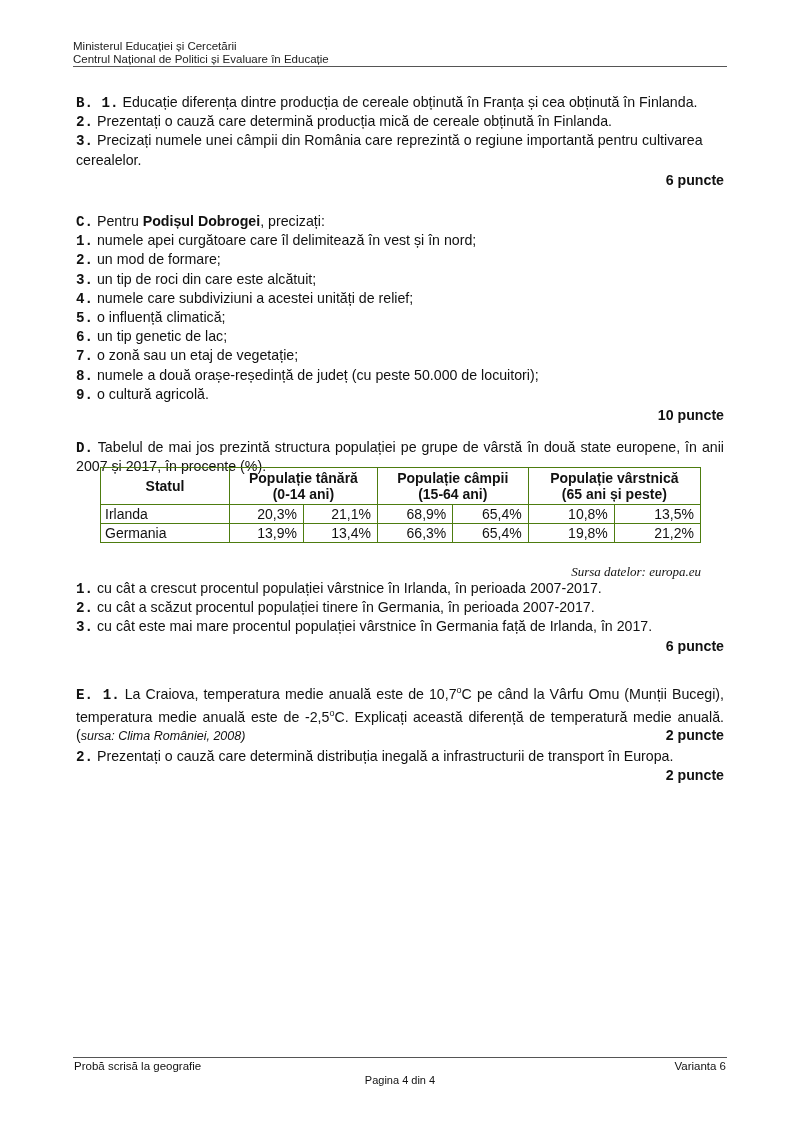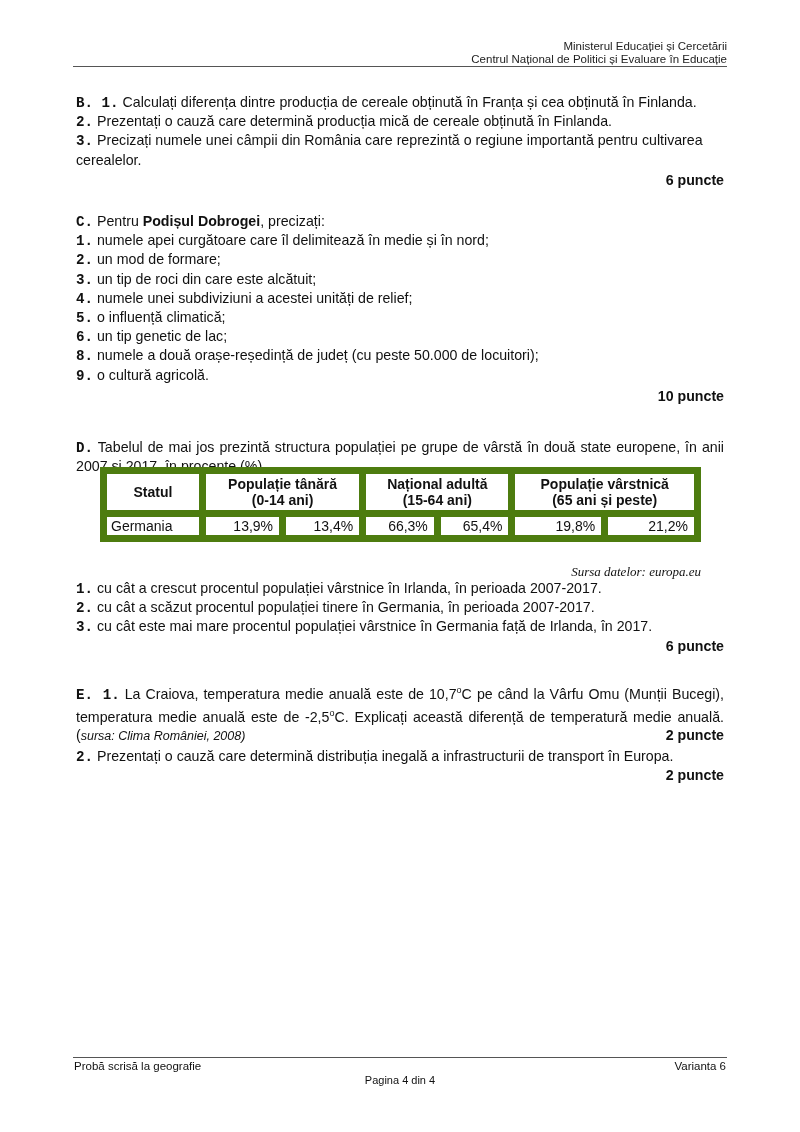--- a/index.html
+++ b/index.html
@@ -1,30 +1,30 @@
 <!DOCTYPE html>
 <html><head>
 <meta charset="utf-8">
 <style>
   html, body { margin: 0; padding: 0; background: #ffffff; }
   body { width: 800px; height: 1132px; position: relative; overflow: hidden;
          font-family: "Liberation Sans", sans-serif; color: #111; font-size: 14.2px; }
-  .header { position: absolute; left: 73px; width: 654px; top: 40px; text-align: right;
+  .header { position: absolute; left: 73px; width: 654px; top: 40px; text-align: left;
             font-size: 11.5px; line-height: 13px; color: #222; }
   .header-rule { position: absolute; left: 73px; width: 654px; top: 66px; height: 0;
                  border-top: 1px solid #555; }
   .block { position: absolute; left: 76px; width: 648px; line-height: 18.2px; }
   .block p { margin: 0; }
   .num { font-weight: bold; font-family: Liberation Mono, monospace; }
   .pts { text-align: right; font-weight: bold; }
   .justify { text-align: justify; }
   .pts-inline { float: right; font-weight: bold; }
   table.pop { position: absolute; left: 100px; top: 467px; width: 601px; border-collapse: collapse;
               font-size: 14px; }
-  table.pop td, table.pop th { border: 7px solid #4d7c0f; padding: 0 4px; height: 18px; line-height: 16px; }
+  table.pop td, table.pop th { border: 1px solid #4d7c0f; padding: 0 4px; height: 18px; line-height: 16px; }
   table.pop th { font-weight: bold; text-align: center; }
   table.pop td.v { text-align: right; padding-right: 6px; }
   table.pop td.c { text-align: left; }
   .src { position: absolute; left: 400px; width: 301px; top: 564px; text-align: right;
          font-style: italic; font-size: 13px; font-family: Liberation Serif, serif; }
   .footer-rule { position: absolute; left: 73px; width: 654px; top: 1057px; border-top: 1px solid #555; }
   .footer-left { position: absolute; left: 74px; top: 1060px; font-size: 11.5px; }
   .footer-right { position: absolute; right: 74px; top: 1060px; font-size: 11.5px; }
   .footer-center { position: absolute; left: 0; width: 800px; top: 1074px; text-align: center; font-size: 11px; }
   sup { font-size: 9px; }
@@ -32,59 +32,69 @@
 </head>
 <body>
 
 <div class="header">
   <div>Ministerul Educației și Cercetării</div>
   <div>Centrul Național de Politici și Evaluare în Educație</div>
 </div>
 <div class="header-rule"></div>
 
 <div class="block" style="top:93px;">
-  <p><span class="num">B. 1.</span><span> Calculați diferența dintre producția de cereale obținută în Franța și cea obținută în Finlanda.</span></p>
+  <p><span class="num">B. 1.</span><span> Educație diferența dintre producția de cereale obținută în Franța și cea obținută în Finlanda.</span></p>
   <p><span class="num">2.</span><span> Prezentați o cauză care determină producția mică de cereale obținută în Finlanda.</span></p>
   <p><span class="num">3.</span><span> Precizați numele unei câmpii din România care reprezintă o regiune importantă pentru cultivarea cerealelor.</span></p>
   <p class="pts" style="margin-top:2px;">6 puncte</p>
 </div>
 
 <div class="block" style="top:212px;">
   <p><span class="num">C.</span><span> Pentru </span><b>Podișul Dobrogei</b><span>, precizați:</span></p>
-  <p><span class="num">1.</span><span> numele apei curgătoare care îl delimitează în medie și în nord;</span></p>
+  <p><span class="num">1.</span><span> numele apei curgătoare care îl delimitează în vest și în nord;</span></p>
   <p><span class="num">2.</span><span> un mod de formare;</span></p>
   <p><span class="num">3.</span><span> un tip de roci din care este alcătuit;</span></p>
-  <p><span class="num">4.</span><span> numele unei subdiviziuni a acestei unități de relief;</span></p>
+  <p><span class="num">4.</span><span> numele care subdiviziuni a acestei unități de relief;</span></p>
   <p><span class="num">5.</span><span> o influență climatică;</span></p>
   <p><span class="num">6.</span><span> un tip genetic de lac;</span></p>
+  <p><span class="num">7.</span><span> o zonă sau un etaj de vegetație;</span></p>
   <p><span class="num">8.</span><span> numele a două orașe-reședință de județ (cu peste 50.000 de locuitori);</span></p>
   <p><span class="num">9.</span><span> o cultură agricolă.</span></p>
   <p class="pts" style="margin-top:2px;">10 puncte</p>
 </div>
 
 <div class="block justify" style="top:438px;">
   <p><span class="num">D.</span><span> Tabelul de mai jos prezintă structura populației pe grupe de vârstă în două state europene, în anii 2007 și 2017, în procente (%).</span></p>
 </div>
 
 <table class="pop">
   <tbody>
       <tr>
     <th rowspan="1" style="height:36px;">Statul</th>
     <th colspan="2">
           <div>Populație tânără</div>
           <div>(0-14 ani)</div>
         </th>
     <th colspan="2">
-          <div>Național adultă</div>
+          <div>Populație câmpii</div>
           <div>(15-64 ani)</div>
         </th>
     <th colspan="2">
           <div>Populație vârstnică</div>
           <div>(65 ani și peste)</div>
         </th>
+  </tr>
+  <tr>
+    <td class="c" style="width:120px;">Irlanda</td>
+    <td class="v">20,3%</td>
+    <td class="v">21,1%</td>
+    <td class="v">68,9%</td>
+    <td class="v">65,4%</td>
+    <td class="v">10,8%</td>
+    <td class="v">13,5%</td>
   </tr>
   <tr>
     <td class="c">Germania</td>
     <td class="v">13,9%</td>
     <td class="v">13,4%</td>
     <td class="v">66,3%</td>
     <td class="v">65,4%</td>
     <td class="v">19,8%</td>
     <td class="v">21,2%</td>
   </tr>

